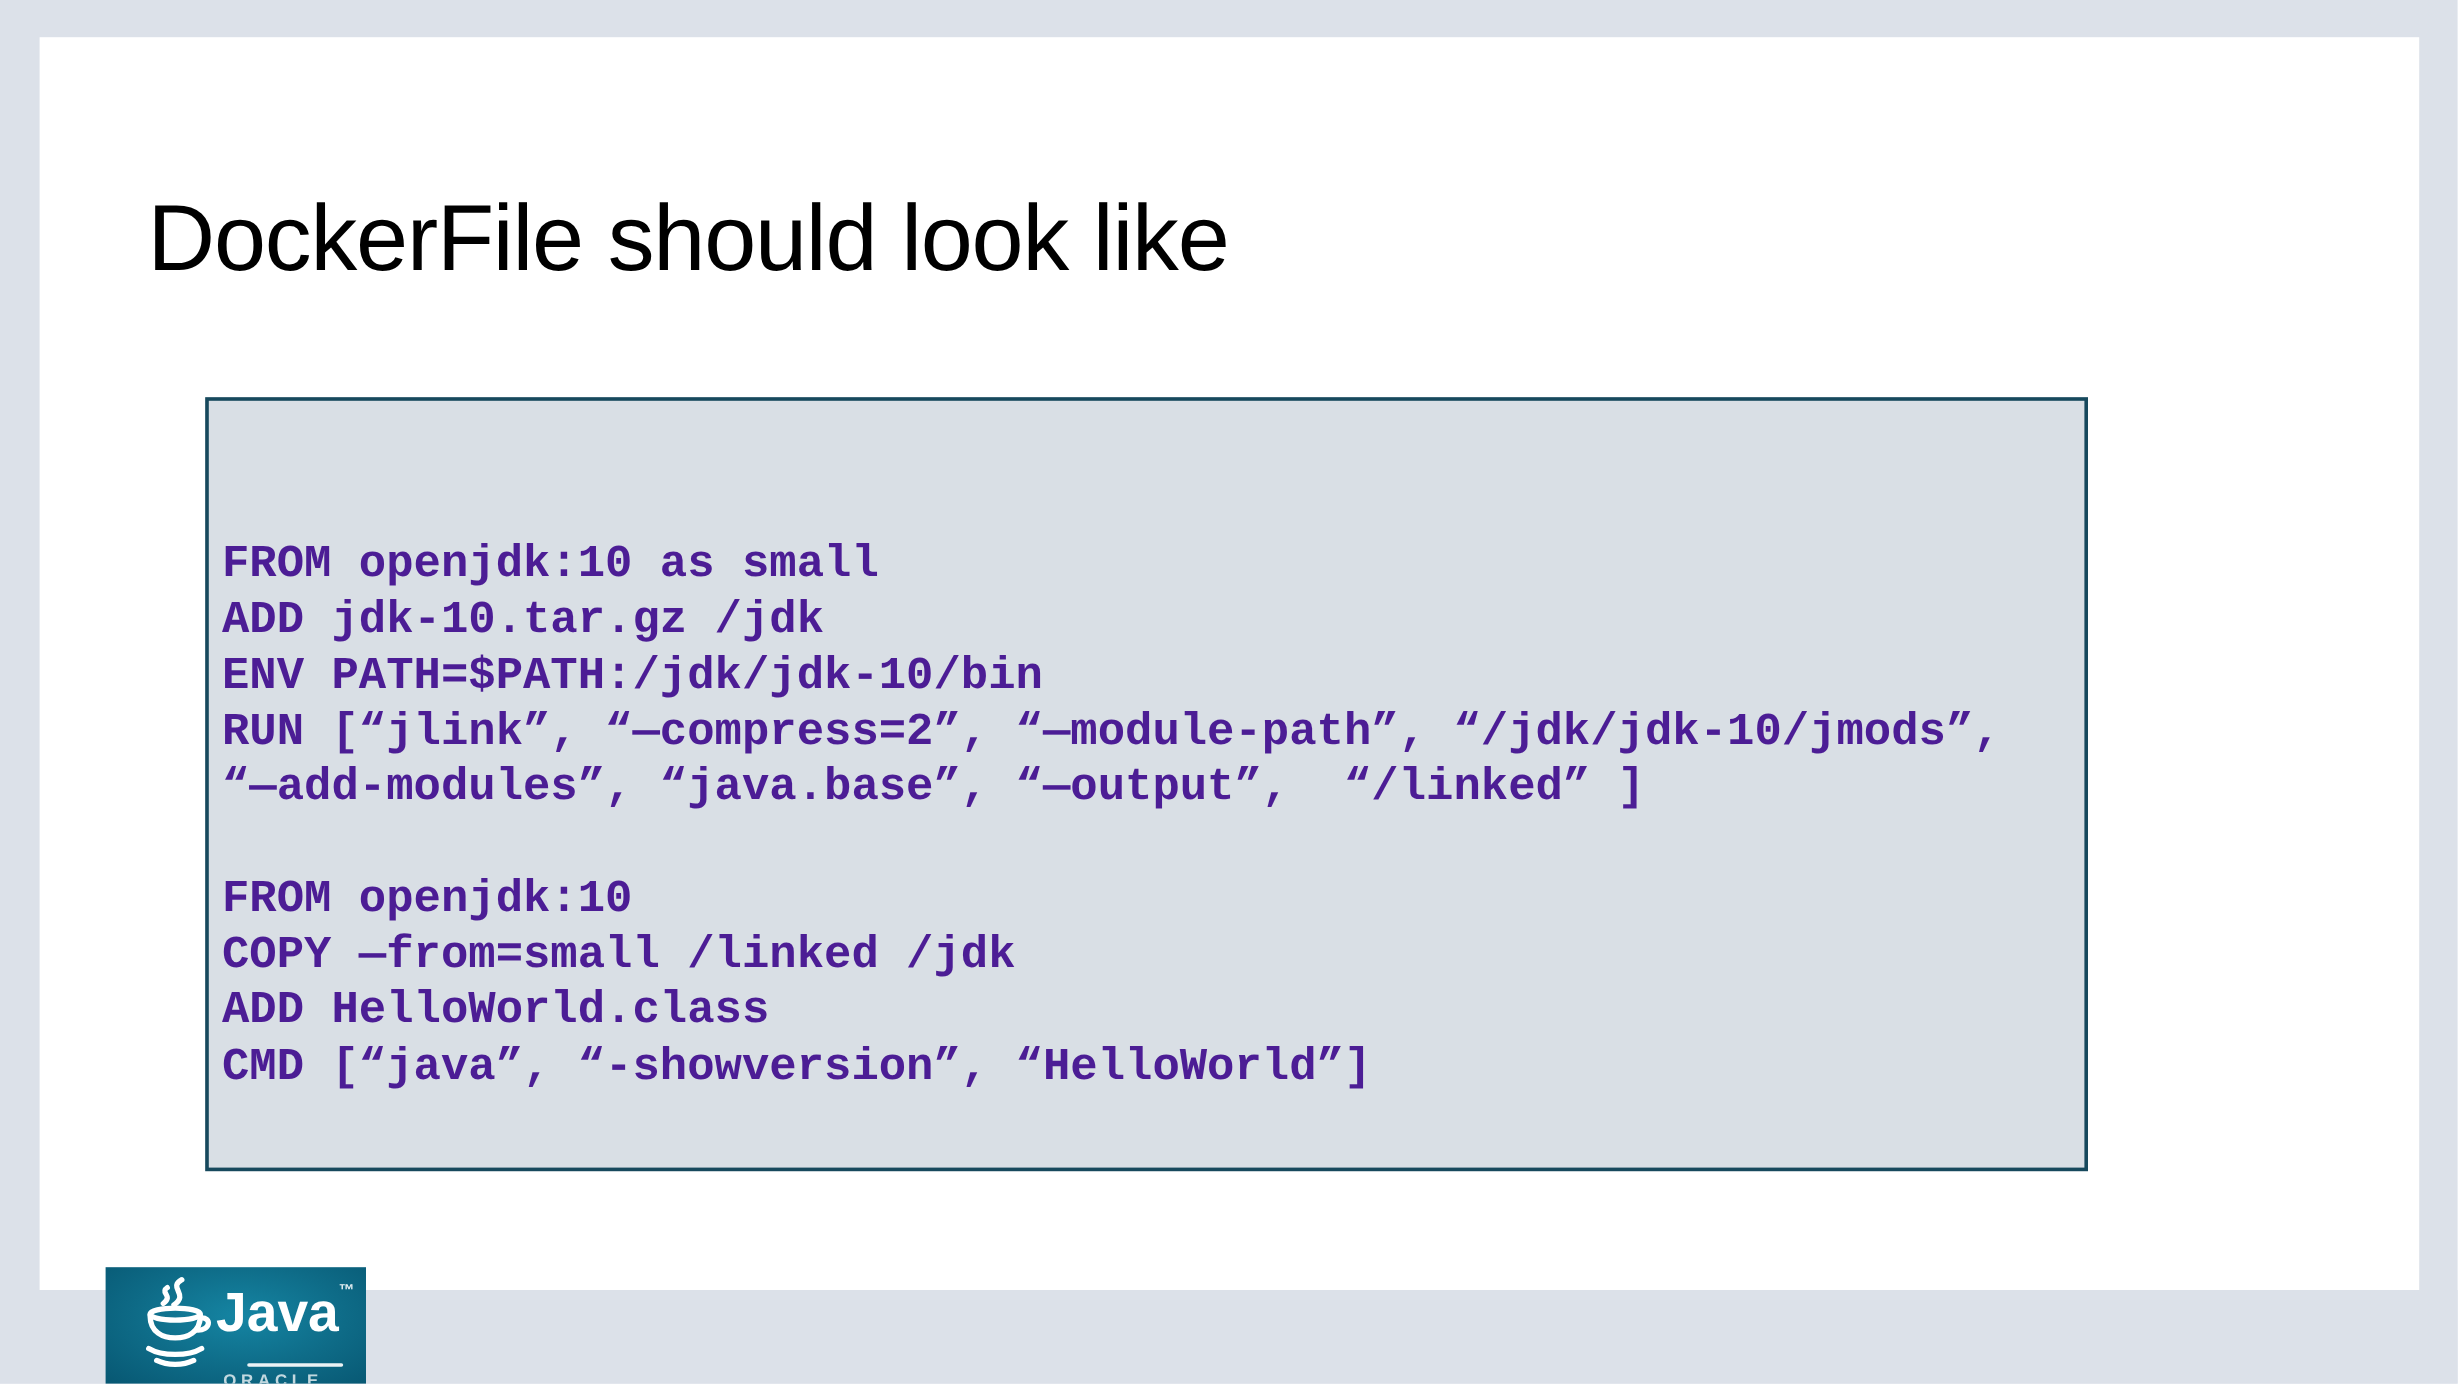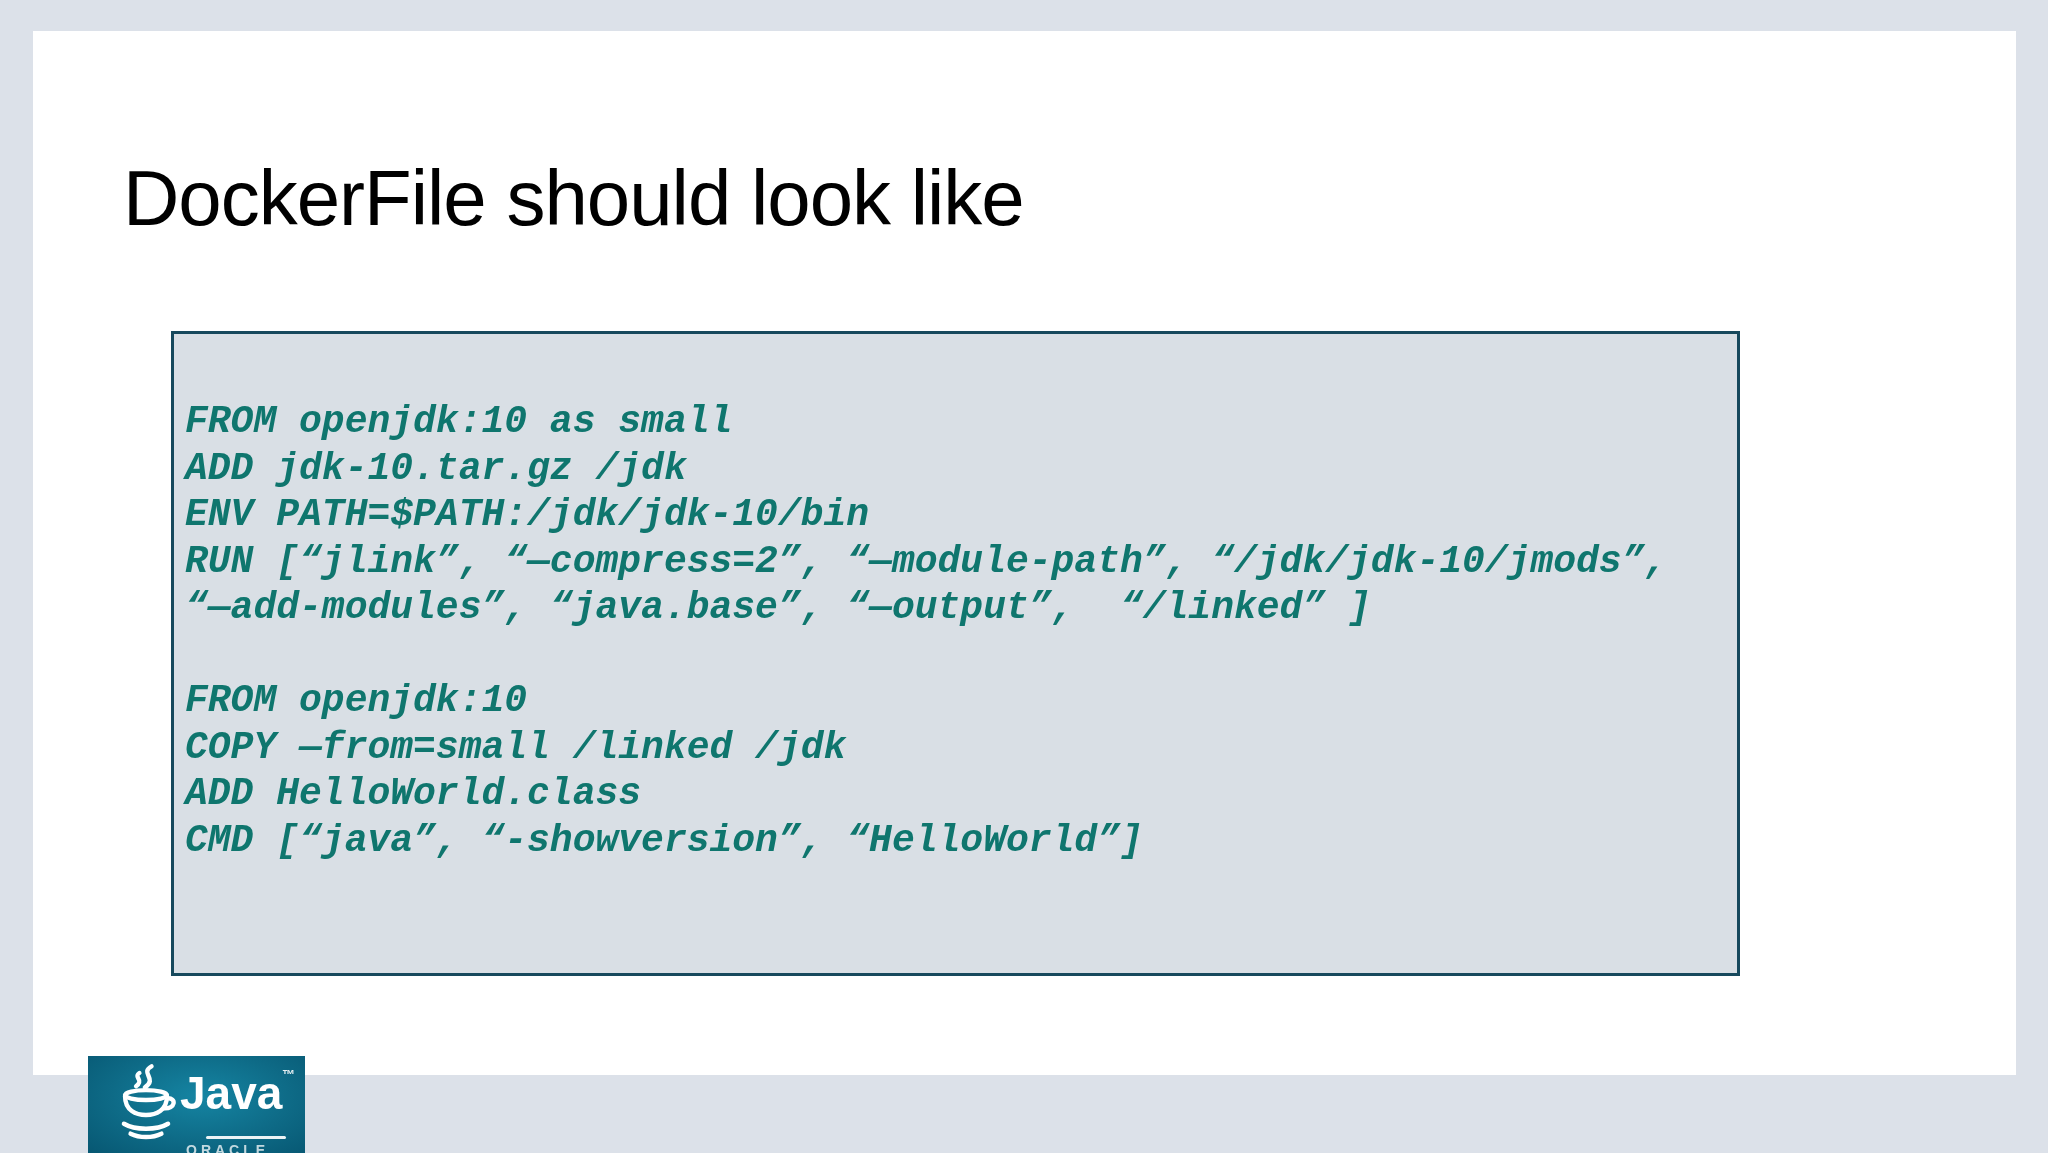--- a/index.html
+++ b/index.html
@@ -28,28 +28,27 @@
   .code-box {
     position: absolute;
     left: 138px; top: 300px;
     width: 1569px; height: 645px;
     box-sizing: border-box;
     background: #d9dfe5;
     border: 3px solid #17495d;
   }
   .code-block {
     margin: 0;
-    padding: 65px 10px 0 11px;
+    padding: 114px 10px 0 11px;
     font-family: "Liberation Mono", monospace;
     font-weight: bold;
     font-size: 38px;
     line-height: 46.5px;
-    color: #0f766e;
+    color: #4c1d95;
     white-space: pre;
-    font-style: italic;
   }
   .footer-band {
     position: absolute;
     left: 0; top: 1075px;
     width: 2048px; height: 78px;
     background: #dce1e9;
   }
   .java-logo {
     position: absolute;
     left: 88px; top: 1056px;

